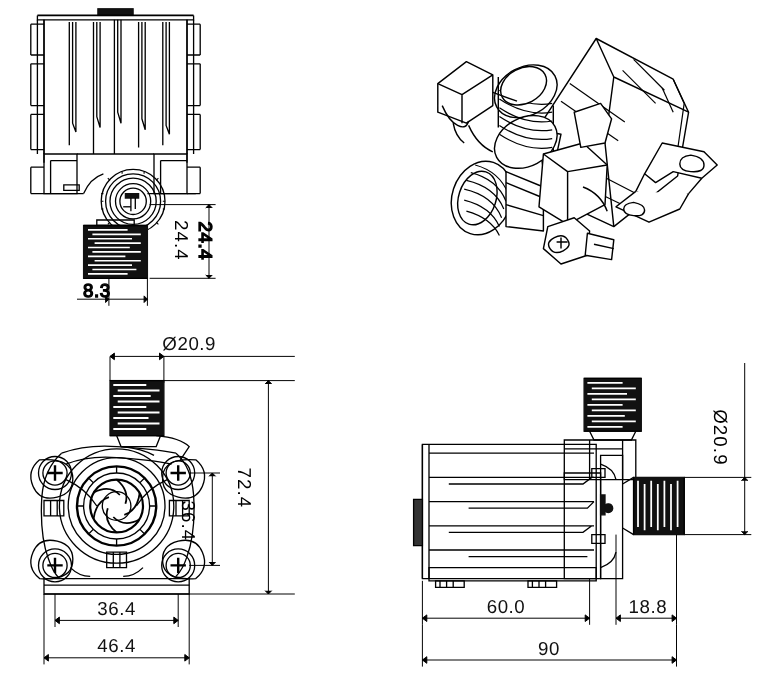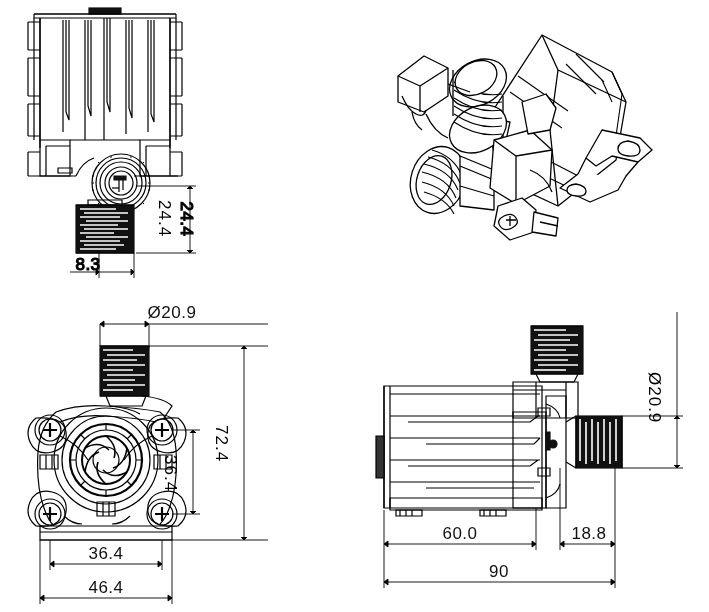--- a/index.html
+++ b/index.html
@@ -310,21 +310,21 @@
       <text class="dim-text" x="106" y="259" text-anchor="middle">36.4</text>
       <text class="dim-text" x="106" y="293" text-anchor="middle">46.4</text>
     </svg>
   </div>
 
   <div style="position:absolute;left:180px;top:455px;transform:rotate(90deg);
               transform-origin:left top;font-size:17px;letter-spacing:1px;">36.4</div>
   <div style="position:absolute;left:231px;top:425px;transform:rotate(90deg);
               transform-origin:left top;font-size:17px;letter-spacing:1px;">72.4</div>
 
-  <div class="view" style="left:370px;top:312px;width:339px;height:282px;">
+  <div class="view" style="left:370px;top:330px;width:339px;height:282px;">
     <svg width="339" height="282" viewBox="0 0 339 282">
       <g fill="none" stroke="#000" stroke-width="1.2">
 
         <rect x="161" y="14" width="52" height="48" fill="#111" stroke="#111"></rect>
         <g stroke="#fff" stroke-width="1.6">
           <path d="M164 18 h32 M168 23 h40 M164 28 h36 M168 33 h40"></path>
           <path d="M164 38 h32 M168 43 h40 M164 48 h34 M168 53 h40"></path>
           <path d="M164 58 h32"></path>
         </g>
         <path d="M161 14 H213 M161 62 H213" stroke="#000"></path>

